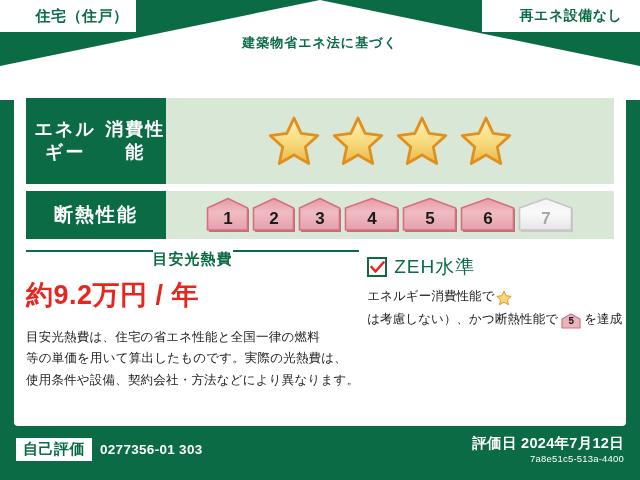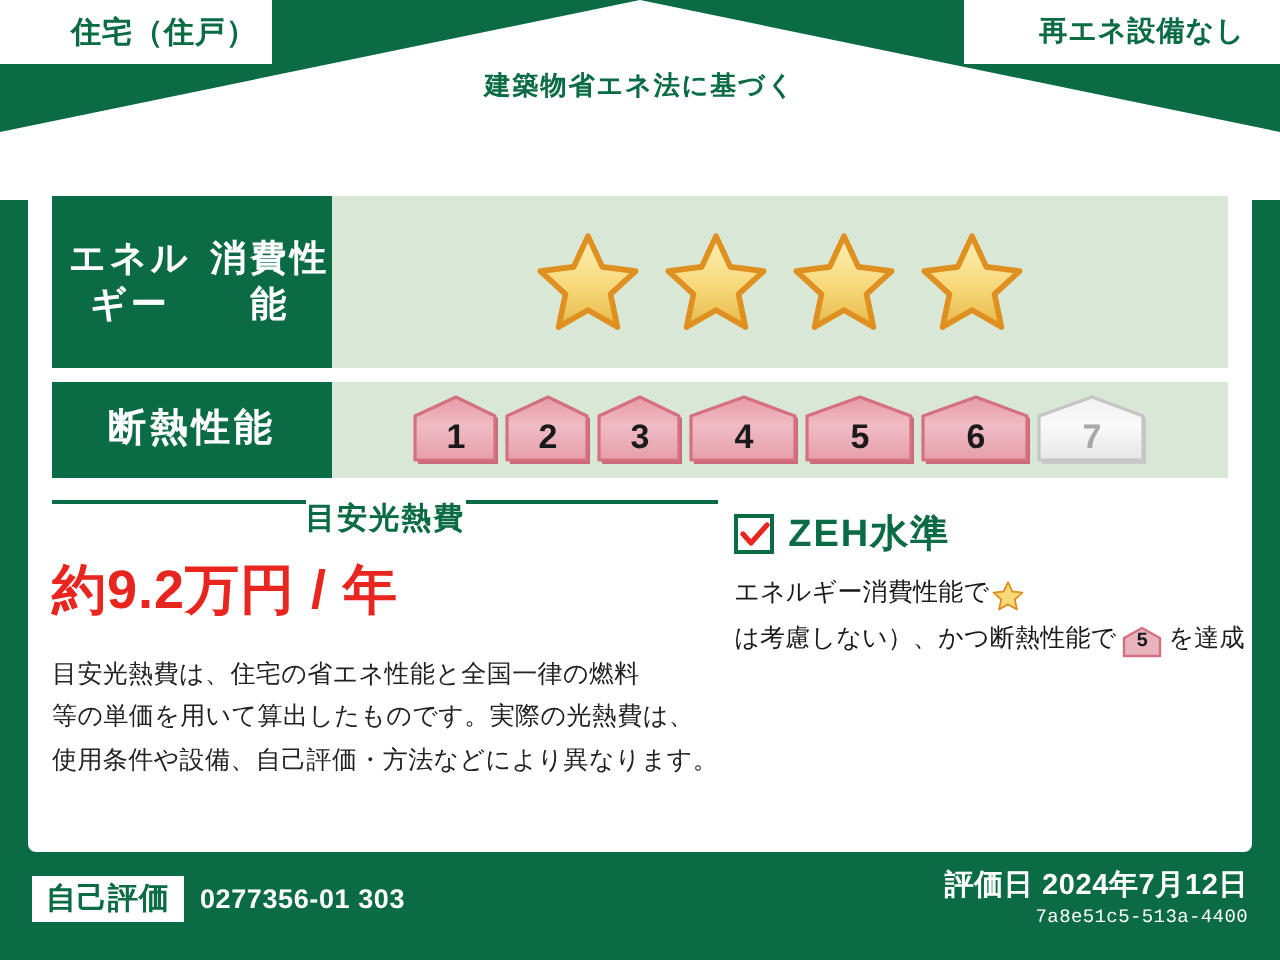--- a/index.html
+++ b/index.html
@@ -200,21 +200,21 @@
     border: 2px solid #0a6b44;
     background: #ffffff;
     box-sizing: border-box;
     display: flex;
     align-items: center;
     justify-content: center;
     flex: 0 0 auto;
   }
   #zeh-title {
     font-size: 19px;
-    font-weight: bold;
+    font-weight: normal;
     color: #0a6b44;
     letter-spacing: 1px;
   }
   #zeh-desc {
     font-size: 12.5px;
     color: #1a1a1a;
     line-height: 1.85;
     margin-top: 6px;
     letter-spacing: 0.1px;
     font-family: Liberation Mono, monospace;
@@ -275,21 +275,21 @@
     font-size: 14.5px;
     font-weight: bold;
     letter-spacing: 0.3px;
     line-height: 1.3;
   }
   #eval-uuid {
     color: #ffffff;
     font-size: 9.5px;
     letter-spacing: 0.2px;
     line-height: 1.3;
-    font-family: Liberation Mono, monospace;
+    font-family: Liberation Sans, sans-serif;
   }
 </style>
 </head>
 <body>
 
 <div id="label-root">
 
   <div class="roof">
     <svg class="roof-shape" viewBox="0 0 640 100" preserveAspectRatio="none">
       <polygon points="0,66 320,0 640,66 640,100 0,100" fill="#ffffff"></polygon>
@@ -470,21 +470,21 @@
       <div id="lower-left">
         <div class="cost-head">
           <div class="cost-rule"></div>
           <div id="cost-title">目安光熱費</div>
           <div class="cost-rule"></div>
         </div>
         <div id="cost-amount">約9.2万円 / 年</div>
         <div id="cost-note">
           <div>目安光熱費は、住宅の省エネ性能と全国一律の燃料</div>
           <div>等の単価を用いて算出したものです。実際の光熱費は、</div>
-          <div>使用条件や設備、自己評価・方法などにより異なります。</div>
+          <div>使用条件や設備、契約会社・方法などにより異なります。</div>
         </div>
       </div>
 
       <div id="lower-right">
         <div id="zeh-head">
           <div id="zeh-check">
             <svg width="15" height="13" viewBox="0 0 15 13">
               <polyline points="1.5,6 5.5,10.5 13.5,1.5" fill="none" stroke="#e8251f" stroke-width="2.6" stroke-linecap="round" stroke-linejoin="round"></polyline>
             </svg>
           </div>

